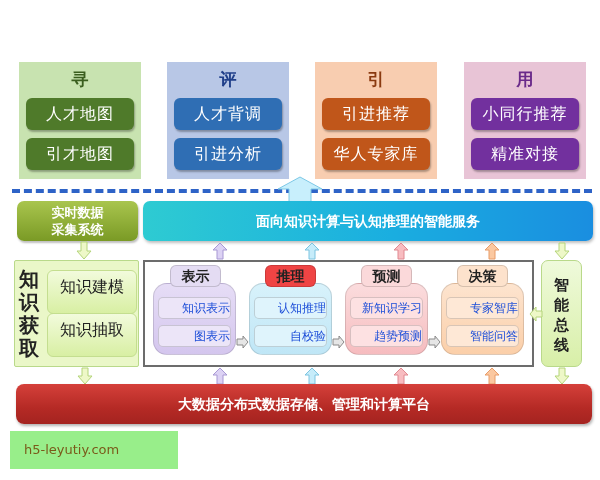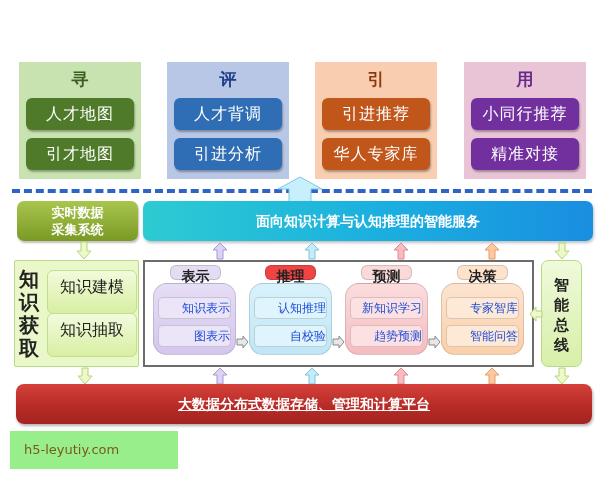--- a/index.html
+++ b/index.html
@@ -38,34 +38,34 @@
   .ka-btn { position: absolute; left: 47px; width: 90px; height: 44px; border-radius: 6px;
     background: linear-gradient(#f2fbdc, #d8efa3); border: 1px solid #c4de8f; font-size: 16px;
     line-height: 31px; text-align: center; color: #222; }
 
   
   .frame { position: absolute; left: 143px; top: 260px; width: 391px; height: 107px;
     border: 2px solid #6c6c6c; background: #ffffff; }
 
   .grp { position: absolute; top: 283px; width: 83px; height: 72px; border-radius: 14px;
     border: 1px solid rgba(0,0,0,0.12); }
-  .grp-tab { position: absolute; top: 265px; width: 51px; height: 15px; border-radius: 6px;
+  .grp-tab { position: absolute; top: 265px; width: 51px; height: 22px; border-radius: 6px;
     font-size: 14px; font-weight: bold; text-align: center; line-height: 21px; color: #222;
     border: 1px solid rgba(0,0,0,0.15); }
   .gbtn { position: absolute; width: 73px; height: 22px; border-radius: 5px; font-size: 12px;
     text-align: right; line-height: 21px; color: #1d4ed8; border: 1px solid rgba(0,0,0,0.15); }
 
   .bus { position: absolute; left: 541px; top: 260px; width: 41px; height: 107px; border-radius: 7px;
     background: linear-gradient(#effadb, #d8efa8); border: 1px solid #b9d98a; }
   .bus-label { position: absolute; left: 541px; top: 275px; width: 41px; text-align: center;
     font-size: 15px; font-weight: bold; line-height: 20px; color: #222; }
 
   .platform { position: absolute; left: 16px; top: 384px; width: 576px; height: 40px; border-radius: 8px;
     background: linear-gradient(#d5403a, #b52a25 60%, #a42320); color: #ffffff; font-size: 14px;
-    font-weight: bold; line-height: 40px; text-align: center; box-shadow: 1px 2px 3px rgba(0,0,0,0.3); text-decoration: underline; }
+    font-weight: bold; line-height: 40px; text-align: center; box-shadow: 1px 2px 3px rgba(0,0,0,0.3); }
 
   .watermark { position: absolute; left: 10px; top: 431px; width: 168px; height: 38px;
     background: #98ee8a; color: #7a5a1a; font-size: 13px; line-height: 38px; padding-left: 14px;
     font-family: "DejaVu Sans", sans-serif; }
 </style>
 </head>
 <body>
 
 <div class="panel" style="left:19px;background:#c8e3b0;">
   <div class="panel-title" style="color:#3a5e1e;">寻</div>

